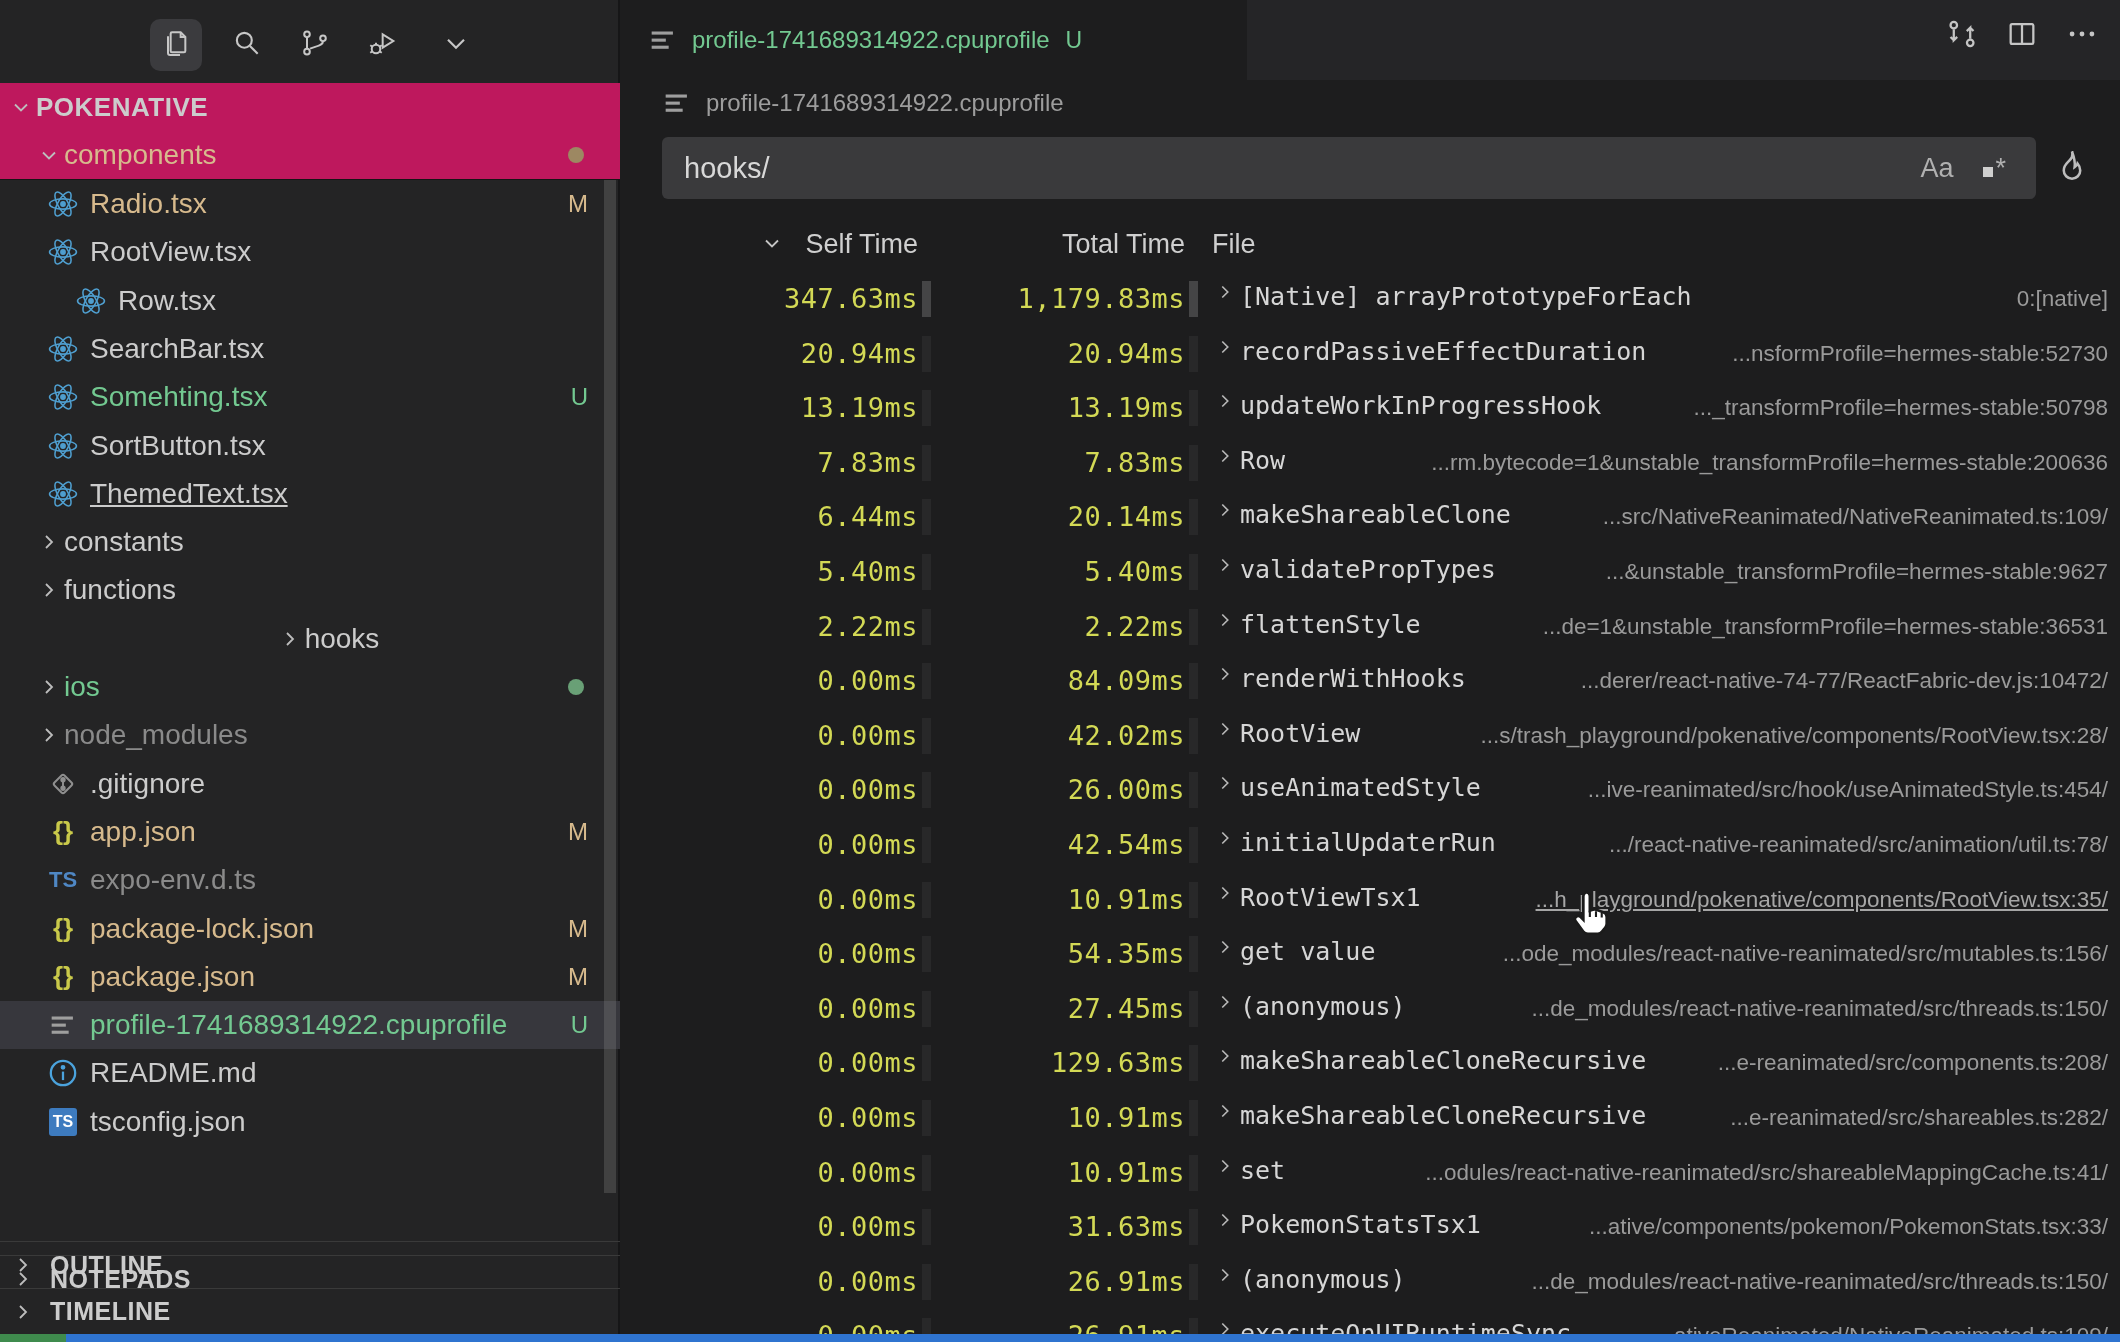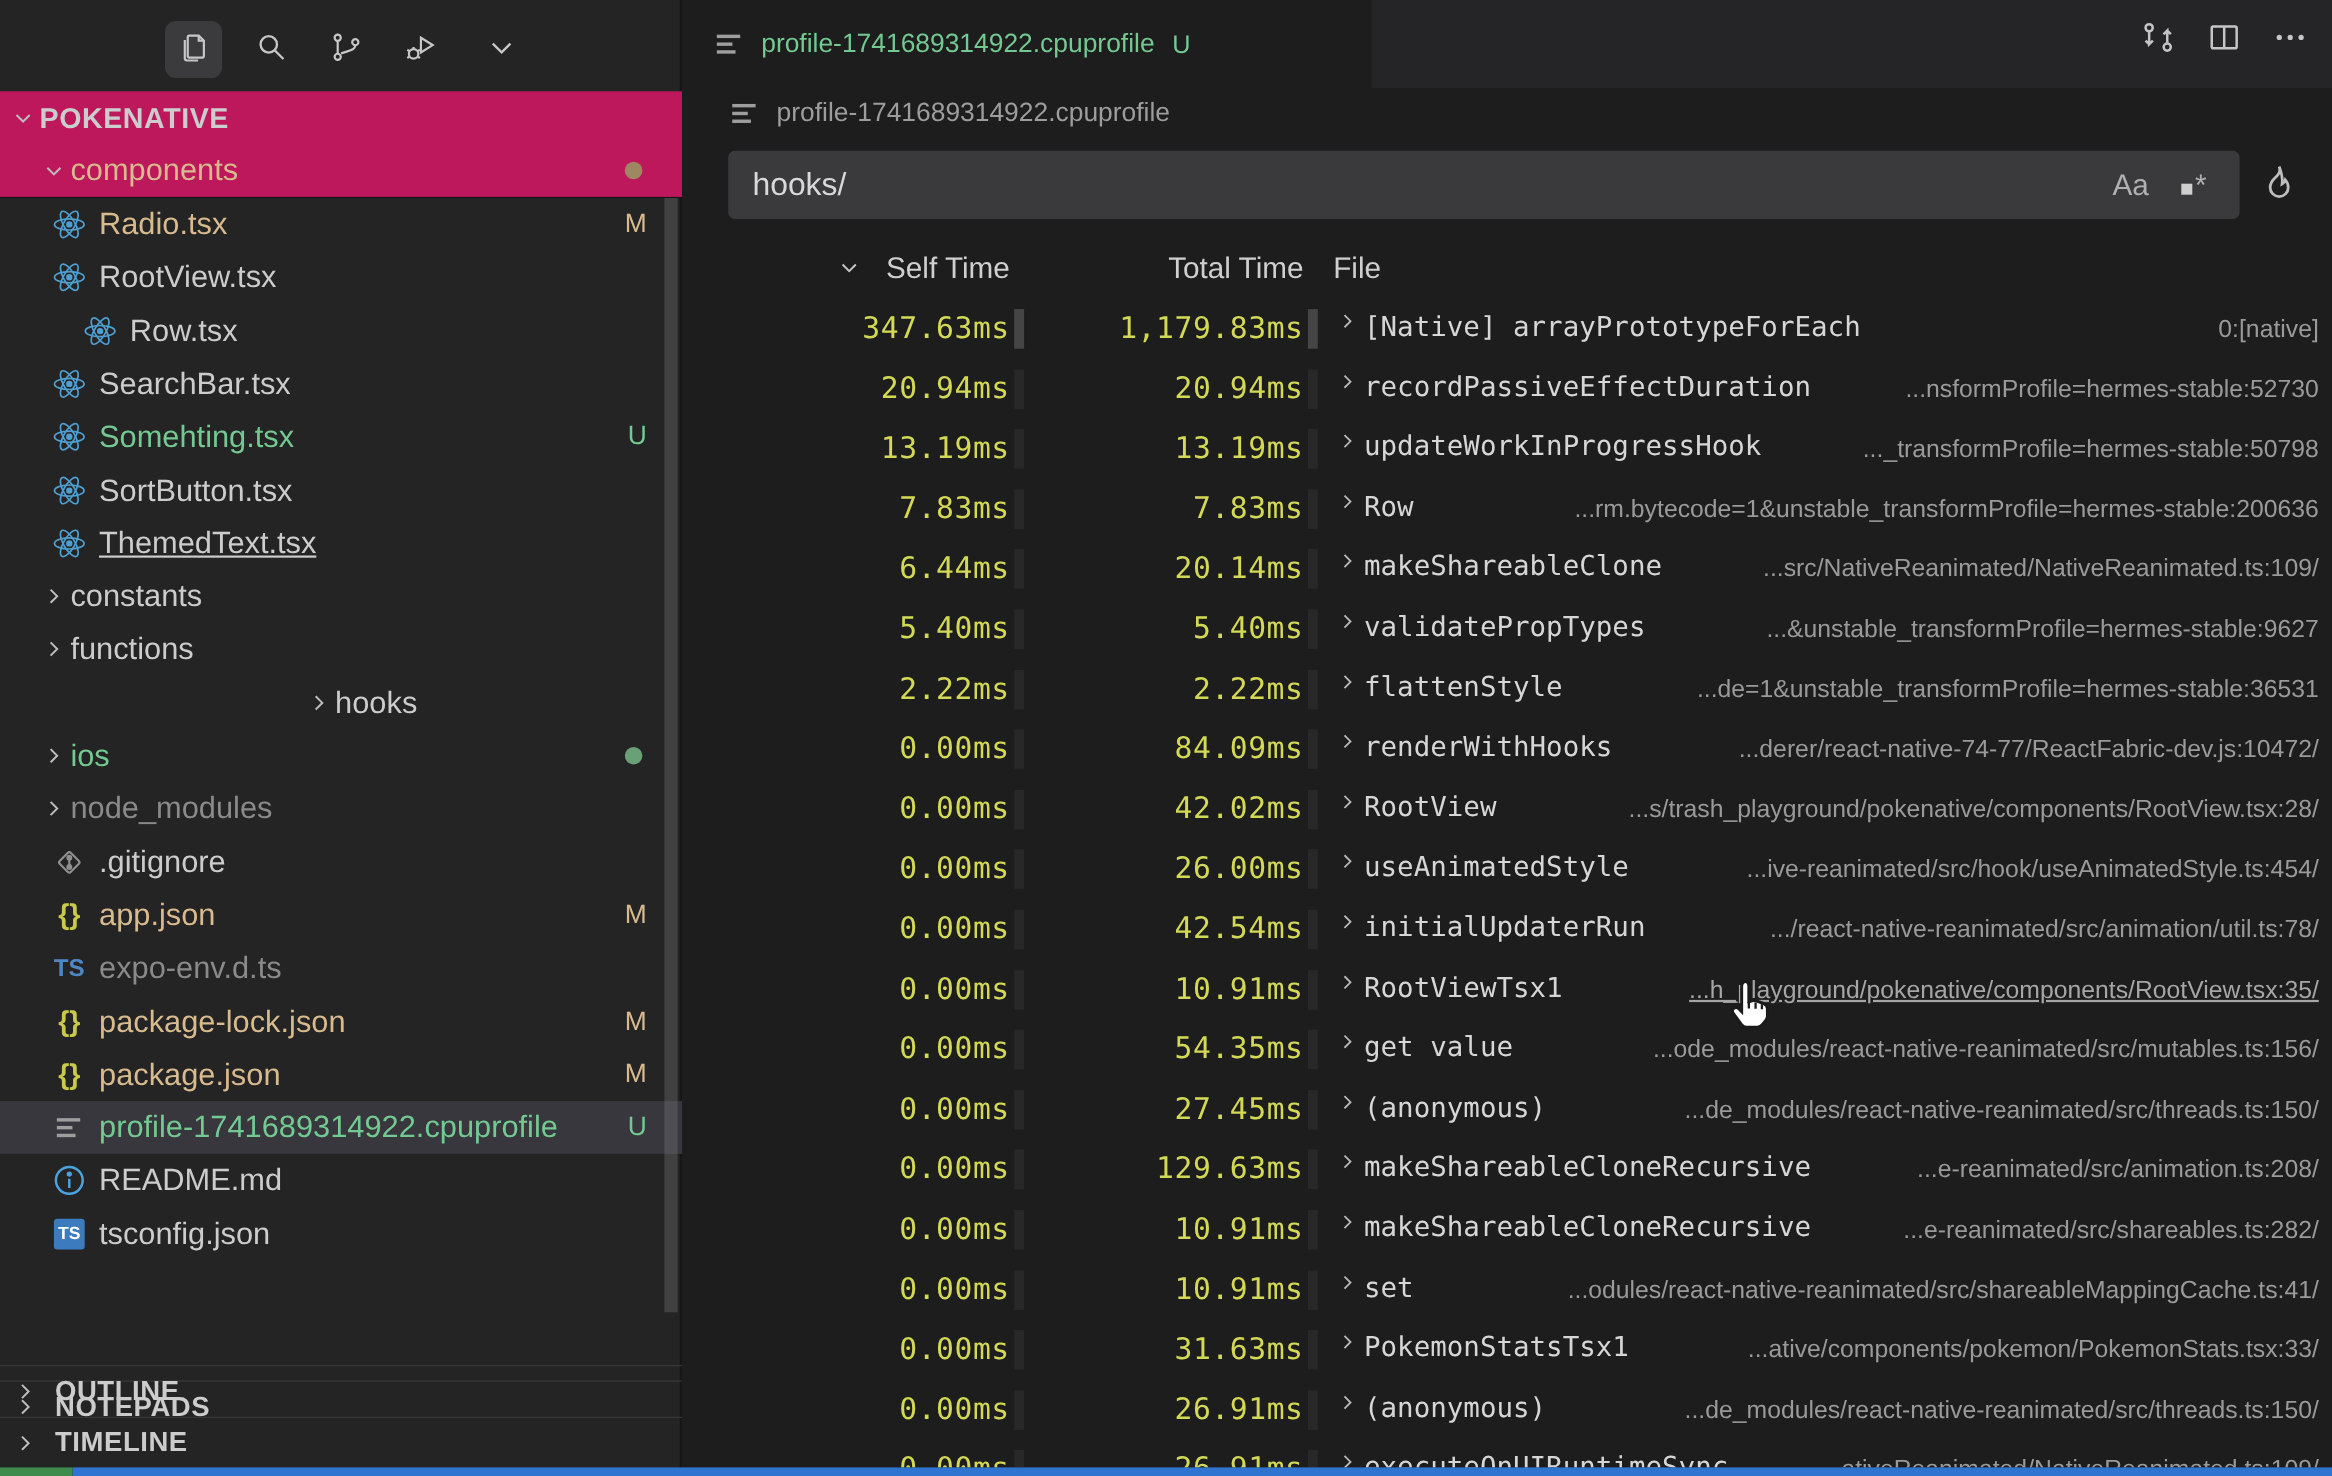--- a/index.html
+++ b/index.html
@@ -596,21 +596,21 @@
         </div>
         <div class="prow">
           <span class="self">0.00ms</span>
           <span class="bar b1"></span>
           <span class="total">129.63ms</span>
           <span class="bar b2"></span>
           <span class="chev"><svg viewBox="0 0 24 24" fill="none" stroke="currentColor" stroke-width="1.8">
               <path d="M9 6l6 6-6 6"></path>
             </svg></span>
           <span class="fname">makeShareableCloneRecursive</span>
-          <span class="fpath">...e-reanimated/src/animation.ts:208/</span>
+          <span class="fpath">...e-reanimated/src/components.ts:208/</span>
         </div>
         <div class="prow">
           <span class="self">0.00ms</span>
           <span class="bar b1"></span>
           <span class="total">10.91ms</span>
           <span class="bar b2"></span>
           <span class="chev"><svg viewBox="0 0 24 24" fill="none" stroke="currentColor" stroke-width="1.8">
               <path d="M9 6l6 6-6 6"></path>
             </svg></span>
           <span class="fname">makeShareableCloneRecursive</span>

